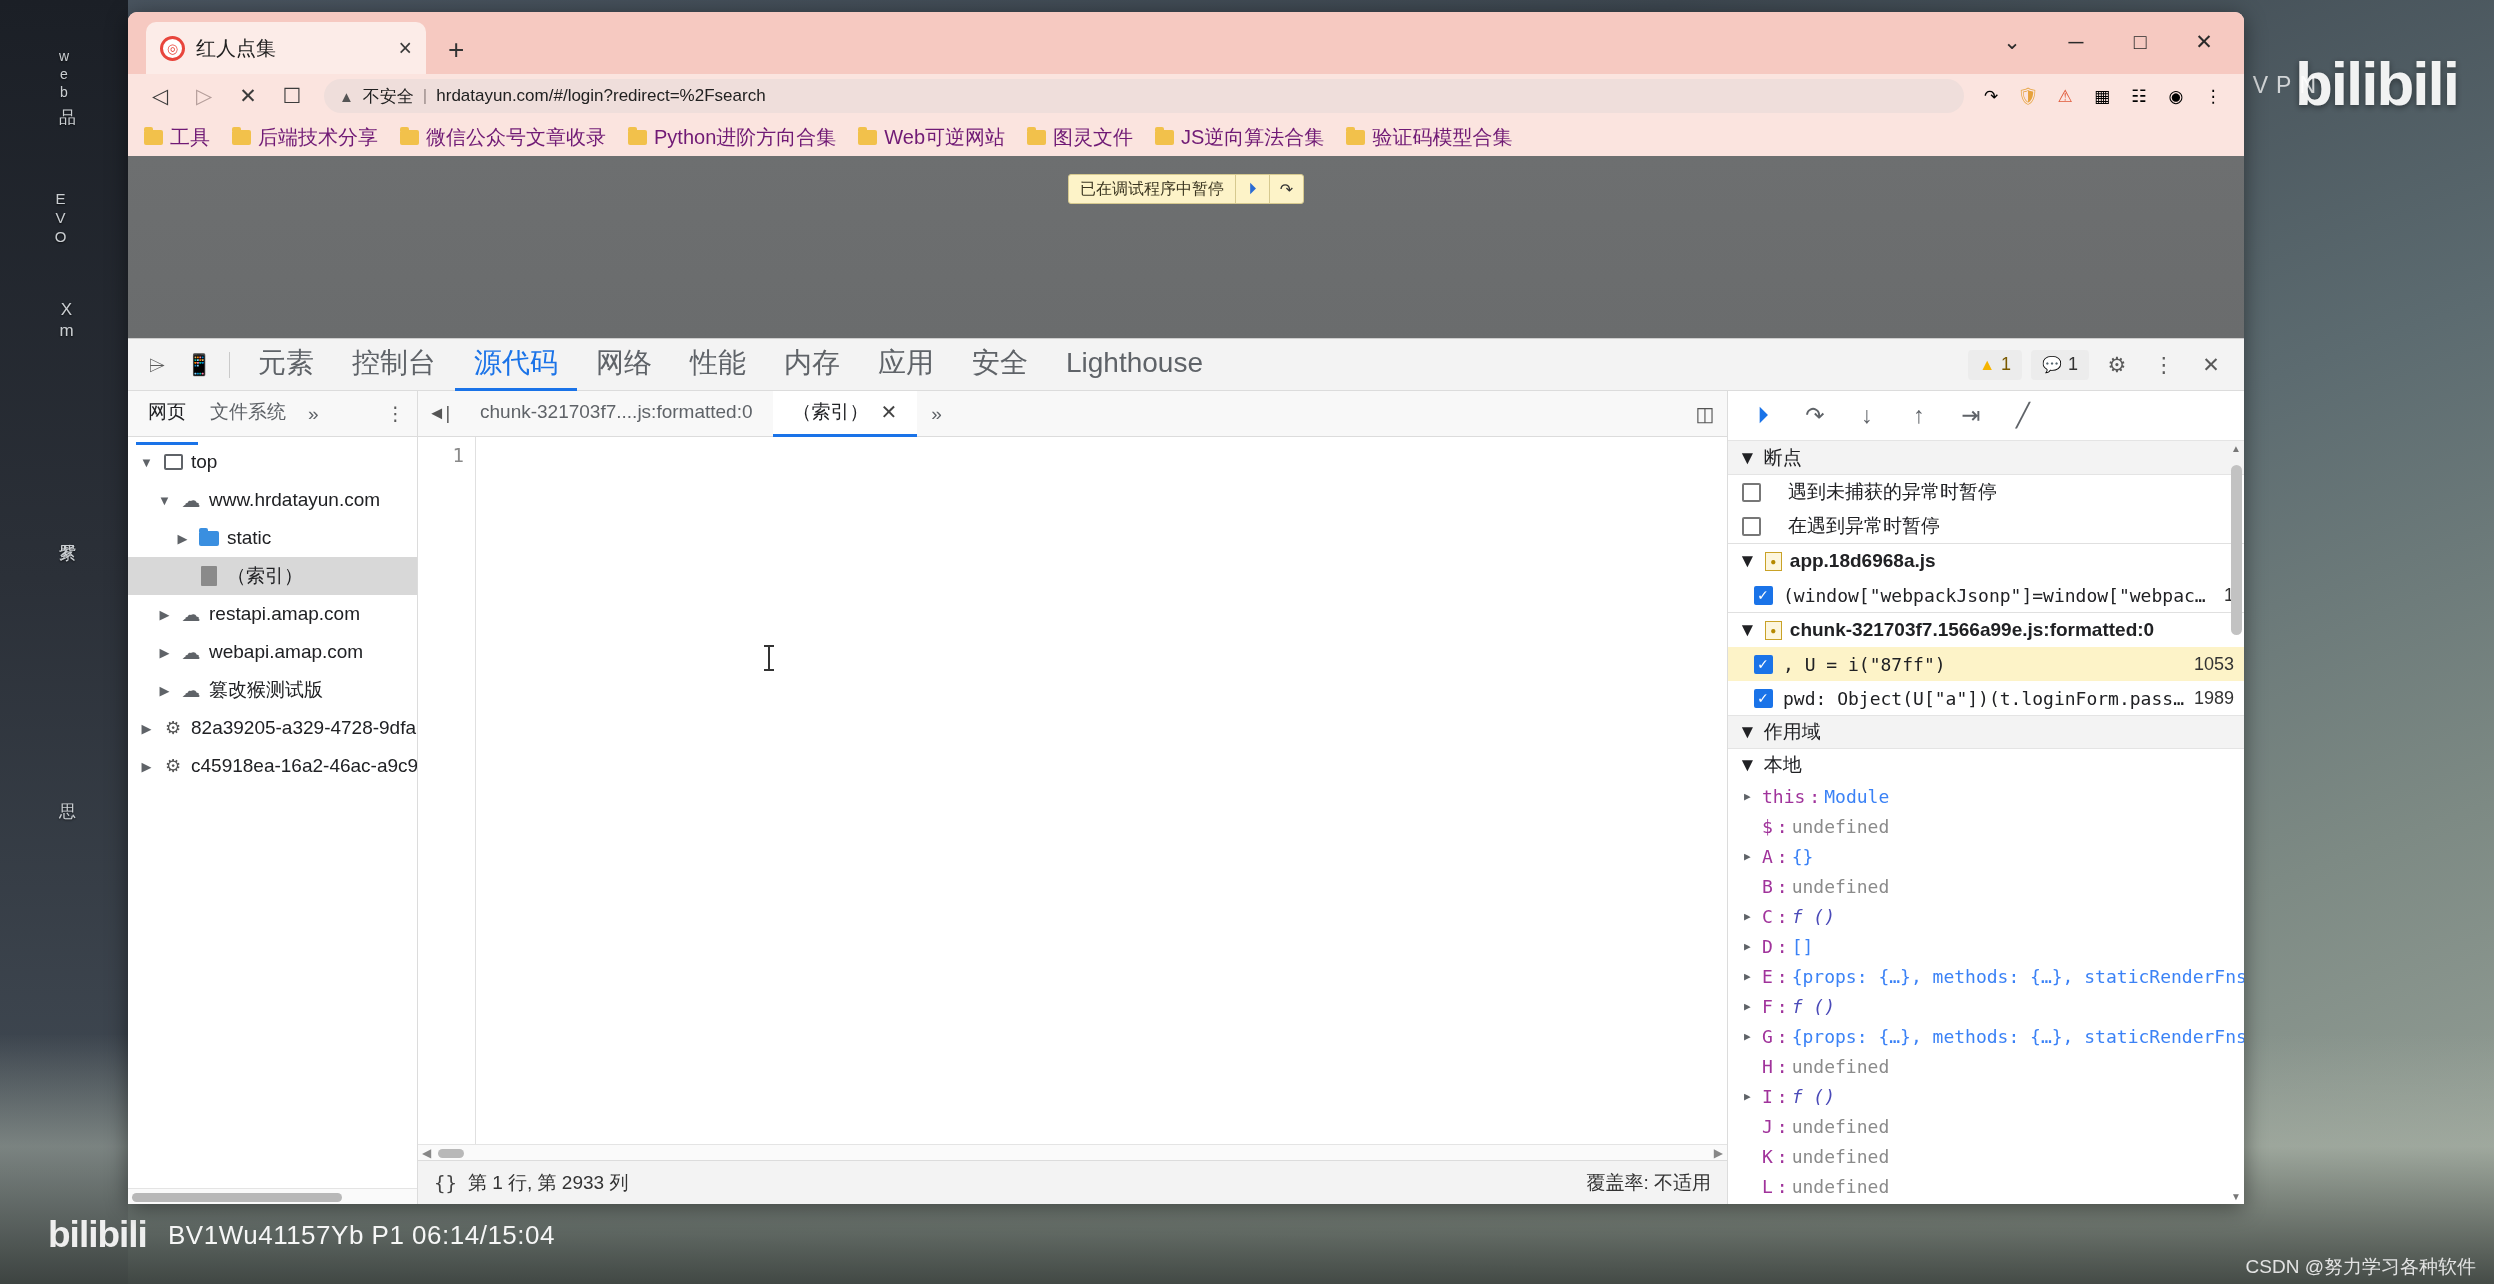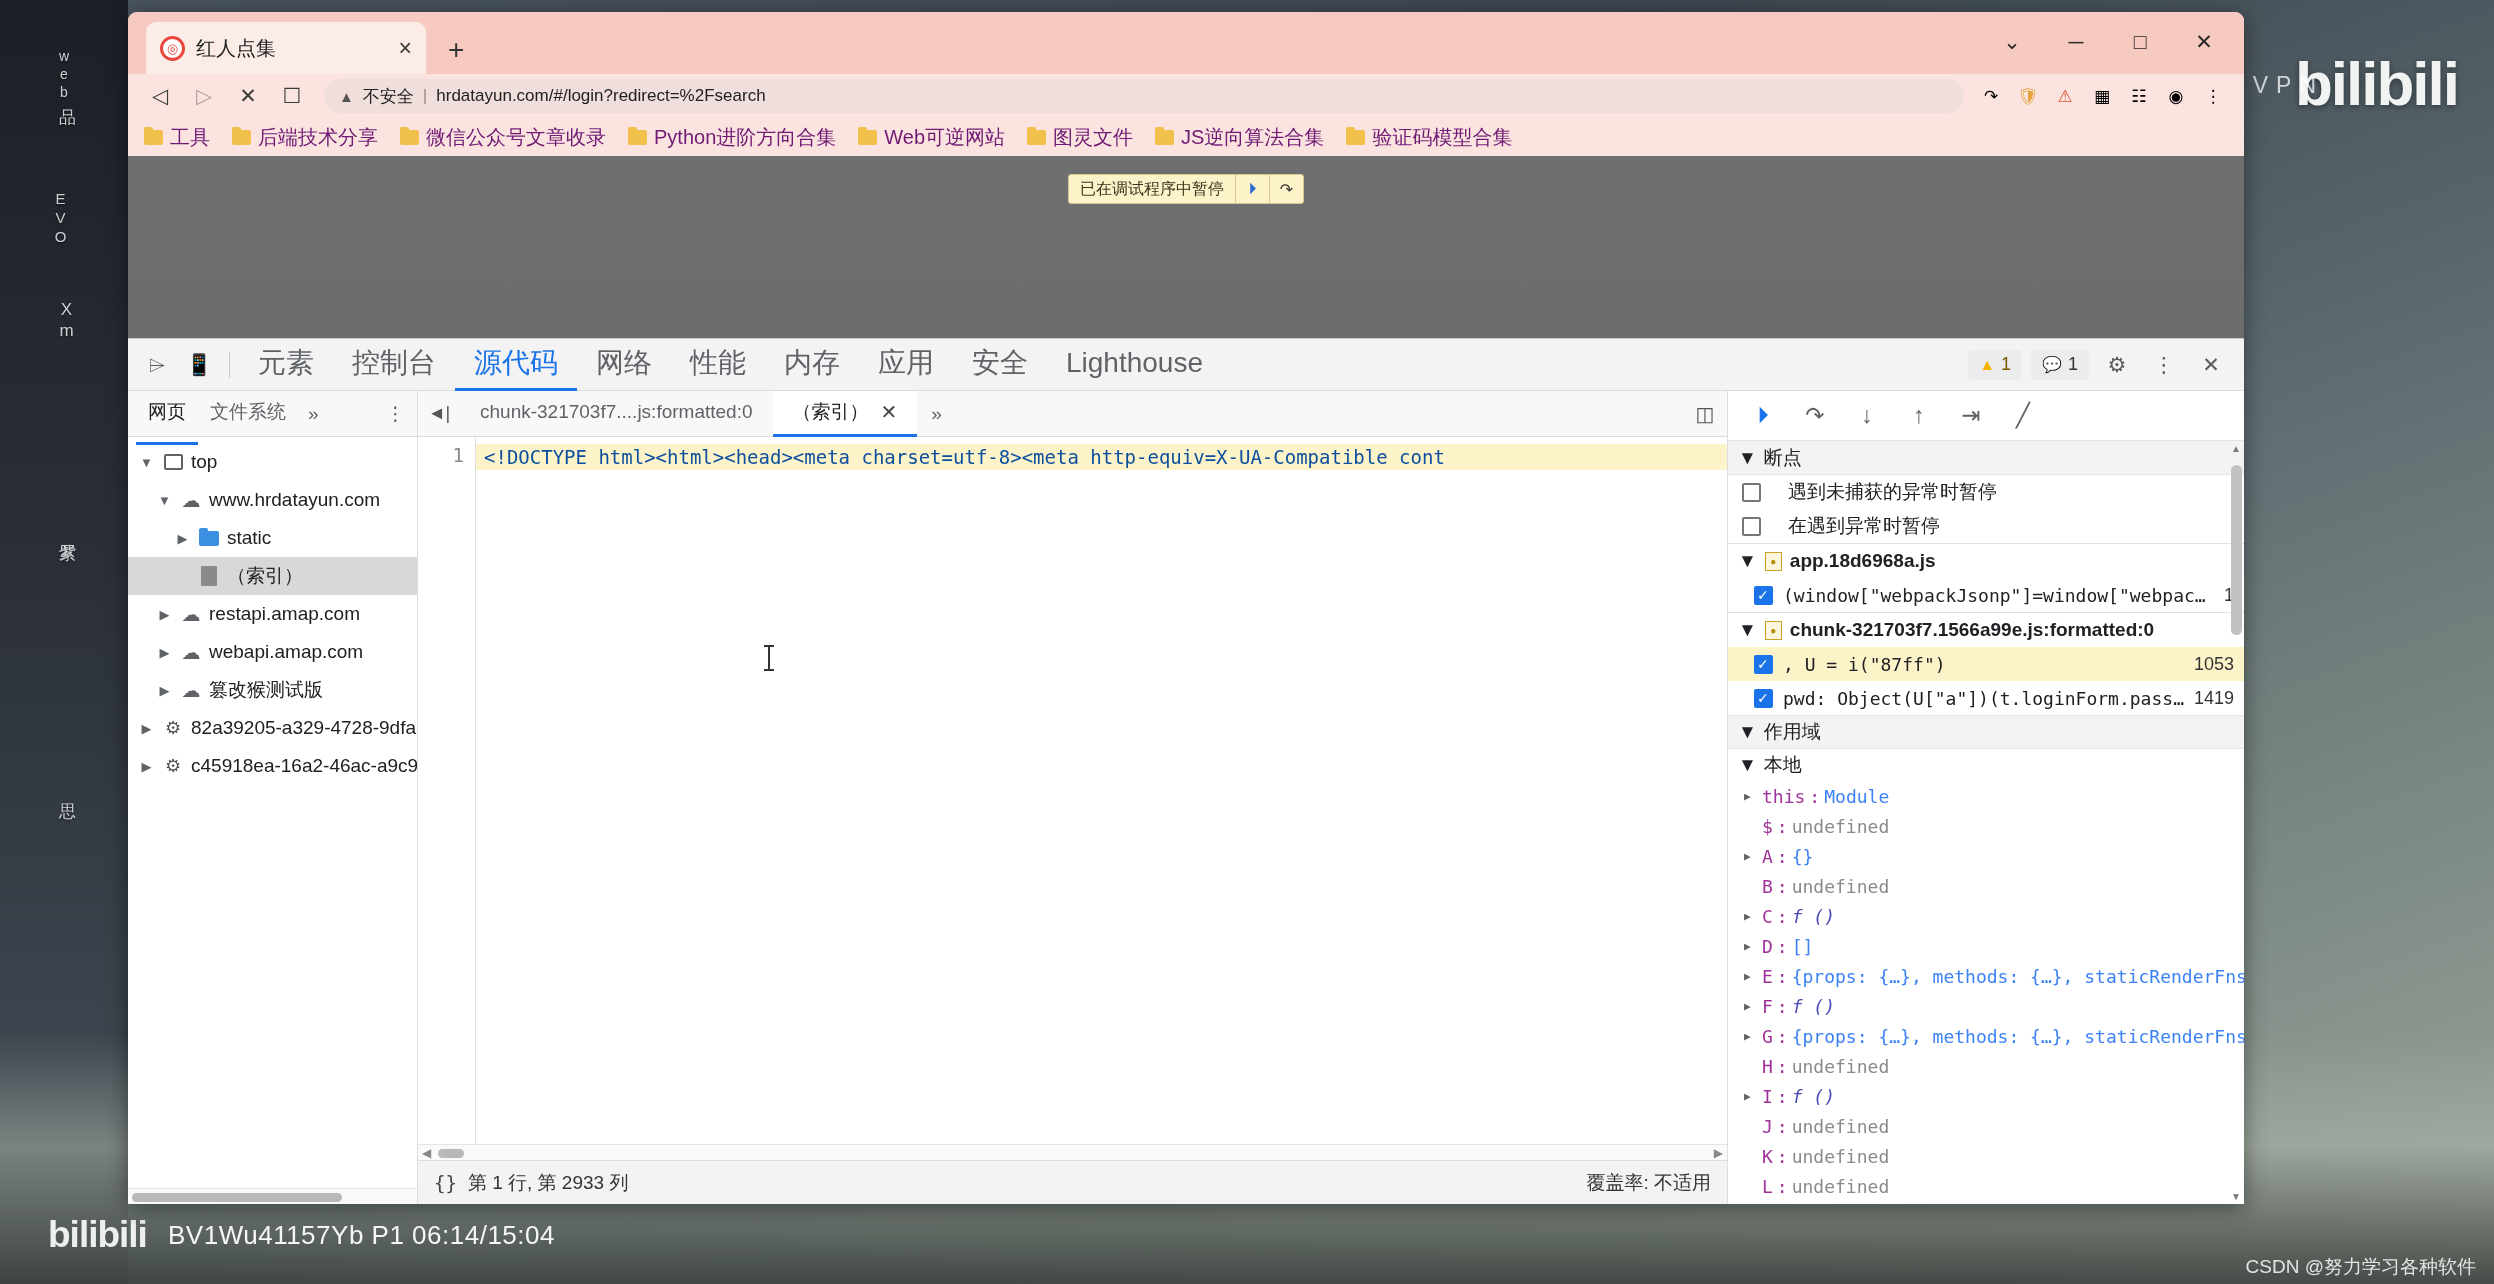--- a/index.html
+++ b/index.html
@@ -542,21 +542,20 @@
             <span class="x">✕</span>
           </div>
           <div class="ed-more">»</div>
           <div class="ed-right-icon">◫</div>
         </div>
         <div id="code-area">
           <div id="gutter">
             <div>1</div>
           </div>
           <div id="code-lines">
-            <div class="line1">&lt;!DOCTYPE html&gt;&lt;html&gt;&lt;head&gt;&lt;meta charset=utf-8&gt;&lt;meta http-equiv=X-UA-Compatible cont</div>
             <div id="code-caret"></div>
           </div>
         </div>
         <div id="code-hscroll">
           <span class="arrow-l">◀</span>
           <div class="thumb"></div>
           <span class="arrow-r">▶</span>
         </div>
         <div id="editor-status">
           <span class="braces">{}</span>
@@ -607,21 +606,21 @@
             <span>chunk-321703f7.1566a99e.js:formatted:0</span>
           </div>
           <div class="bp-item hl">
             <span class="cbox checked"></span>
             <span class="bp-text">, U = i("87ff")</span>
             <span class="bp-line">1053</span>
           </div>
           <div class="bp-item">
             <span class="cbox checked"></span>
             <span class="bp-text">pwd: Object(U["a"])(t.loginForm.pass…</span>
-            <span class="bp-line">1419</span>
+            <span class="bp-line">1989</span>
           </div>
 
           <div class="scope-head">
             <span>▼</span>
             <span>作用域</span>
           </div>
           <div class="scope-sub">
             <span>▼</span>
             <span>本地</span>
           </div>

